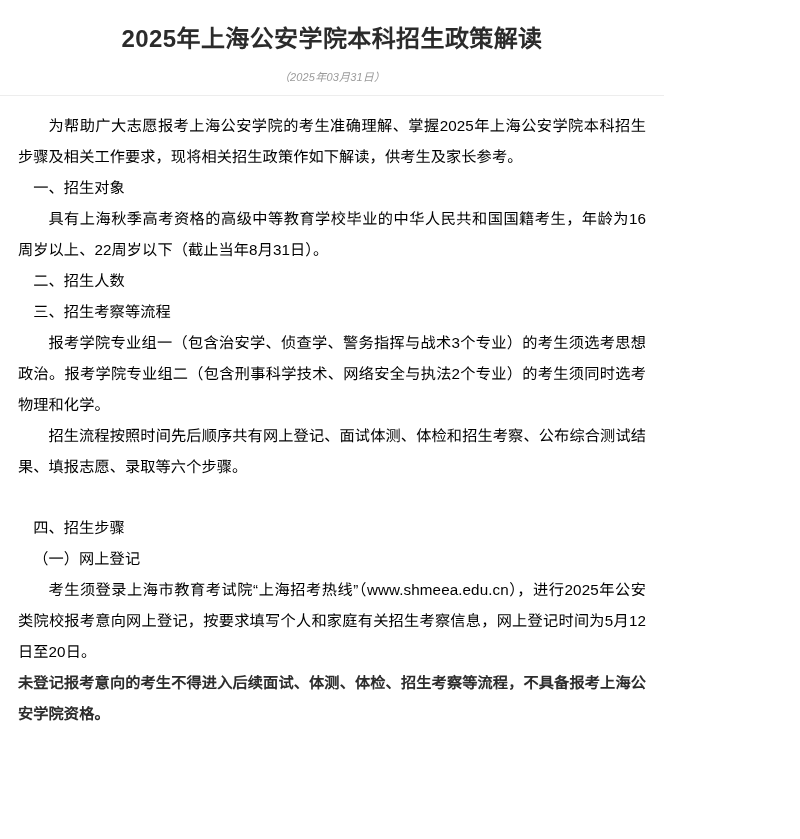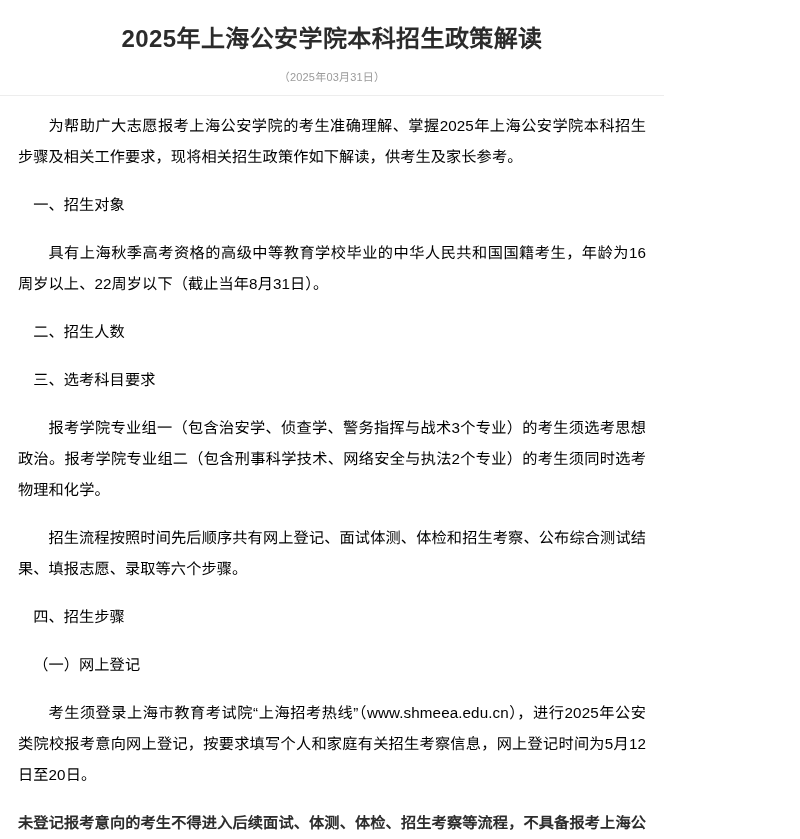--- a/index.html
+++ b/index.html
@@ -38,38 +38,38 @@
     letter-spacing: 0.4px;
     margin: 0;
     padding: 0 40px;
   }
   .article-date {
     margin-top: 13px;
     font-size: 11px;
     line-height: 16px;
     color: #9b9b9b;
     letter-spacing: 0.2px;
+    font-style: italic;
   }
 
   
   .article-body {
     padding: 14px 18px 0 18px;
   }
   .para {
     font-size: 15.2px;
     line-height: 31px;
     color: #000000;
     margin: 0;
     padding: 0;
     text-align: justify;
     text-justify: inter-ideograph;
     letter-spacing: 0.1px;
   }
   .para + .para {
-    margin-top: 17px;
   }
   .indent {
     text-indent: 2em;
   }
   .no-indent {
     text-indent: 0;
   }
   .heading-para {
     text-indent: 1em;
   }
@@ -99,21 +99,21 @@
 
     <p class="para indent">为帮助广大志愿报考上海公安学院的考生准确理解、掌握2025年上海公安学院本科招生步骤及相关工作要求，现将相关招生政策作如下解读，供考生及家长参考。</p>
 
     <p class="para heading-para">一、招生对象</p>
 
     <p class="para indent">具有上海秋季高考资格的高级中等教育学校毕业的中华人民共和国国籍考生，年龄为16周岁以上、22周岁以下（截止当年8月31日）。</p>
 
     <p class="para heading-para">二、招生人数</p>
 
 
-    <p class="para heading-para">三、选考科目要求</p>
+    <p class="para heading-para">三、招生考察等流程</p>
 
     <p class="para indent">报考学院专业组一（包含治安学、侦查学、警务指挥与战术3个专业）的考生须选考思想政治。报考学院专业组二（包含刑事科学技术、网络安全与执法2个专业）的考生须同时选考物理和化学。</p>
 
     <p class="para indent">招生流程按照时间先后顺序共有网上登记、面试体测、体检和招生考察、公布综合测试结果、填报志愿、录取等六个步骤。</p>
 
     <p class="para heading-para gap-before">四、招生步骤</p>
 
     <p class="para sub-heading-para">（一）网上登记</p>
 
     <p class="para indent">考生须登录上海市教育考试院“上海招考热线”（www.shmeea.edu.cn），进行2025年公安类院校报考意向网上登记，按要求填写个人和家庭有关招生考察信息，网上登记时间为5月12日至20日。</p>

